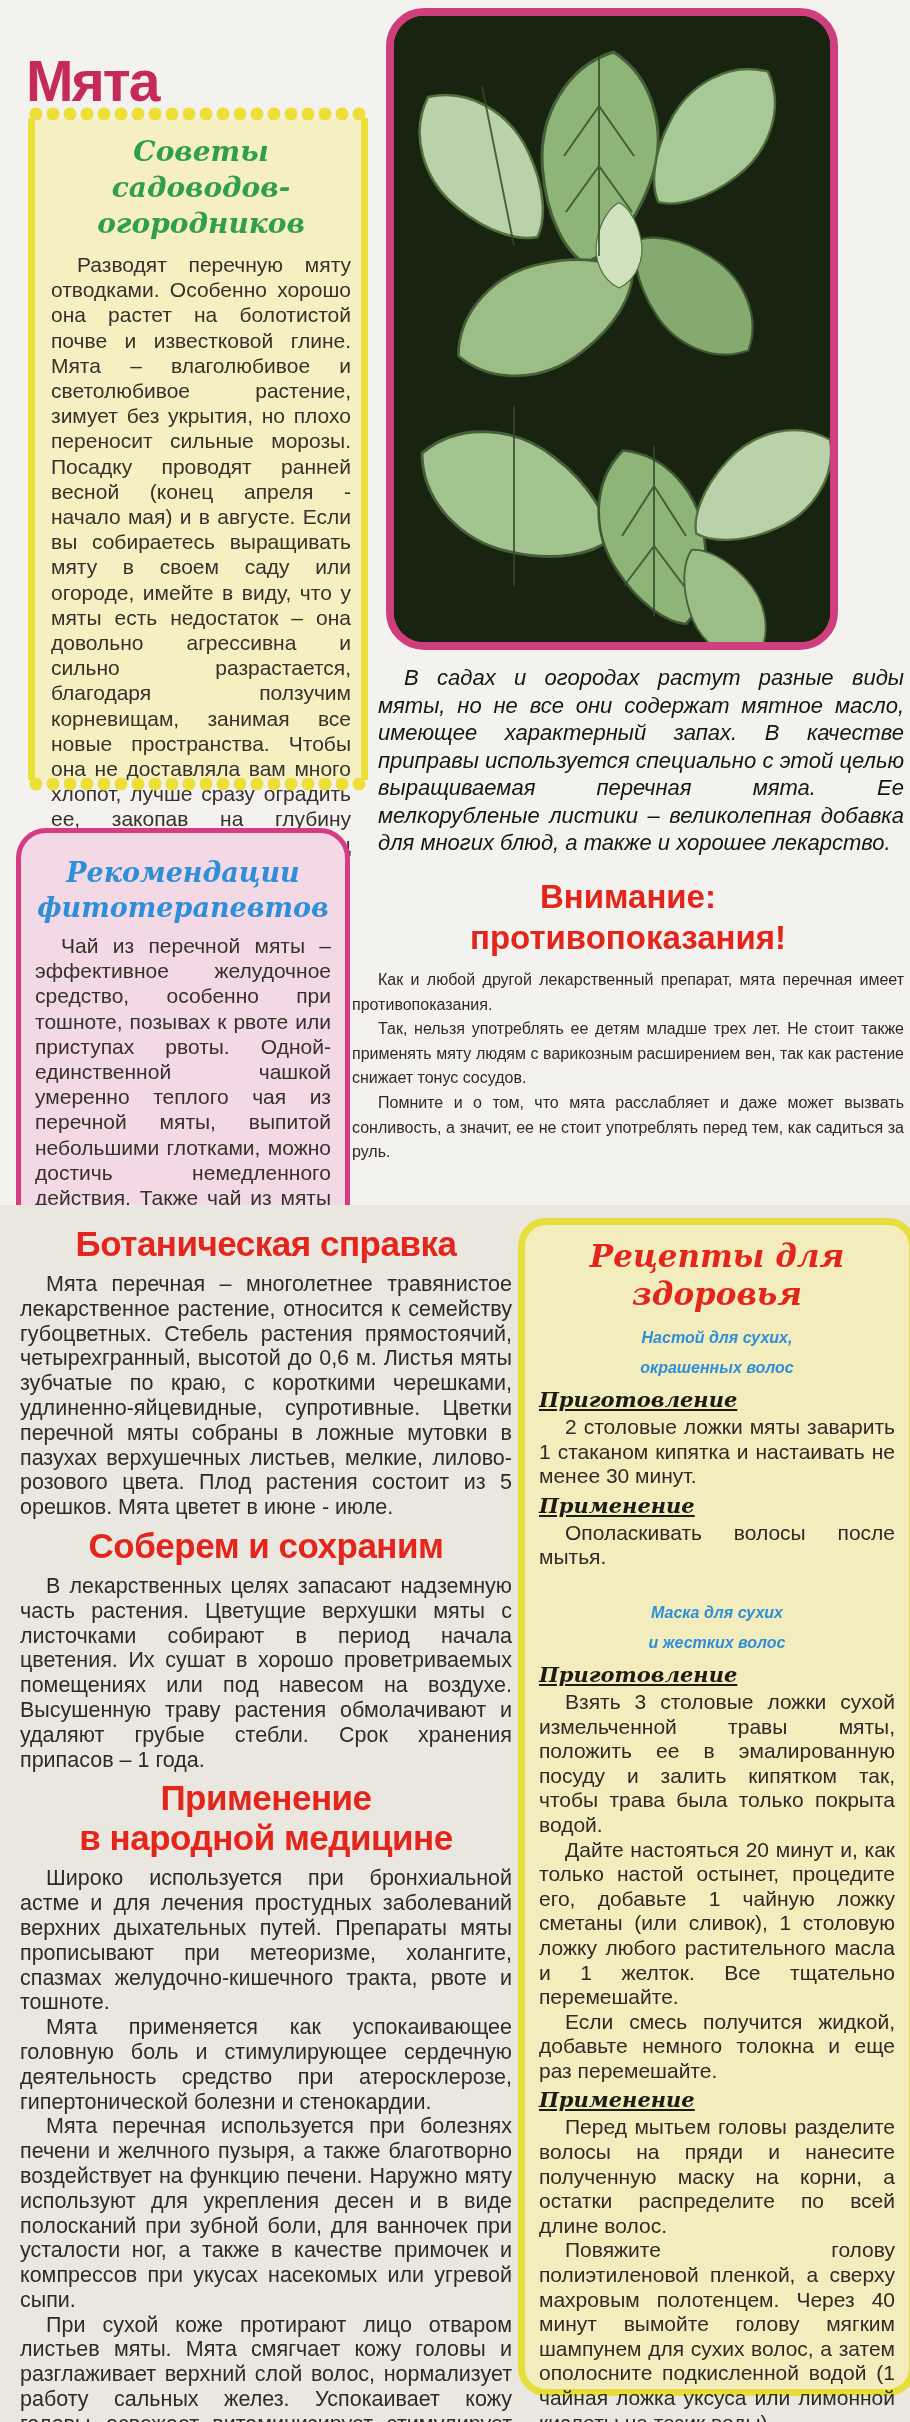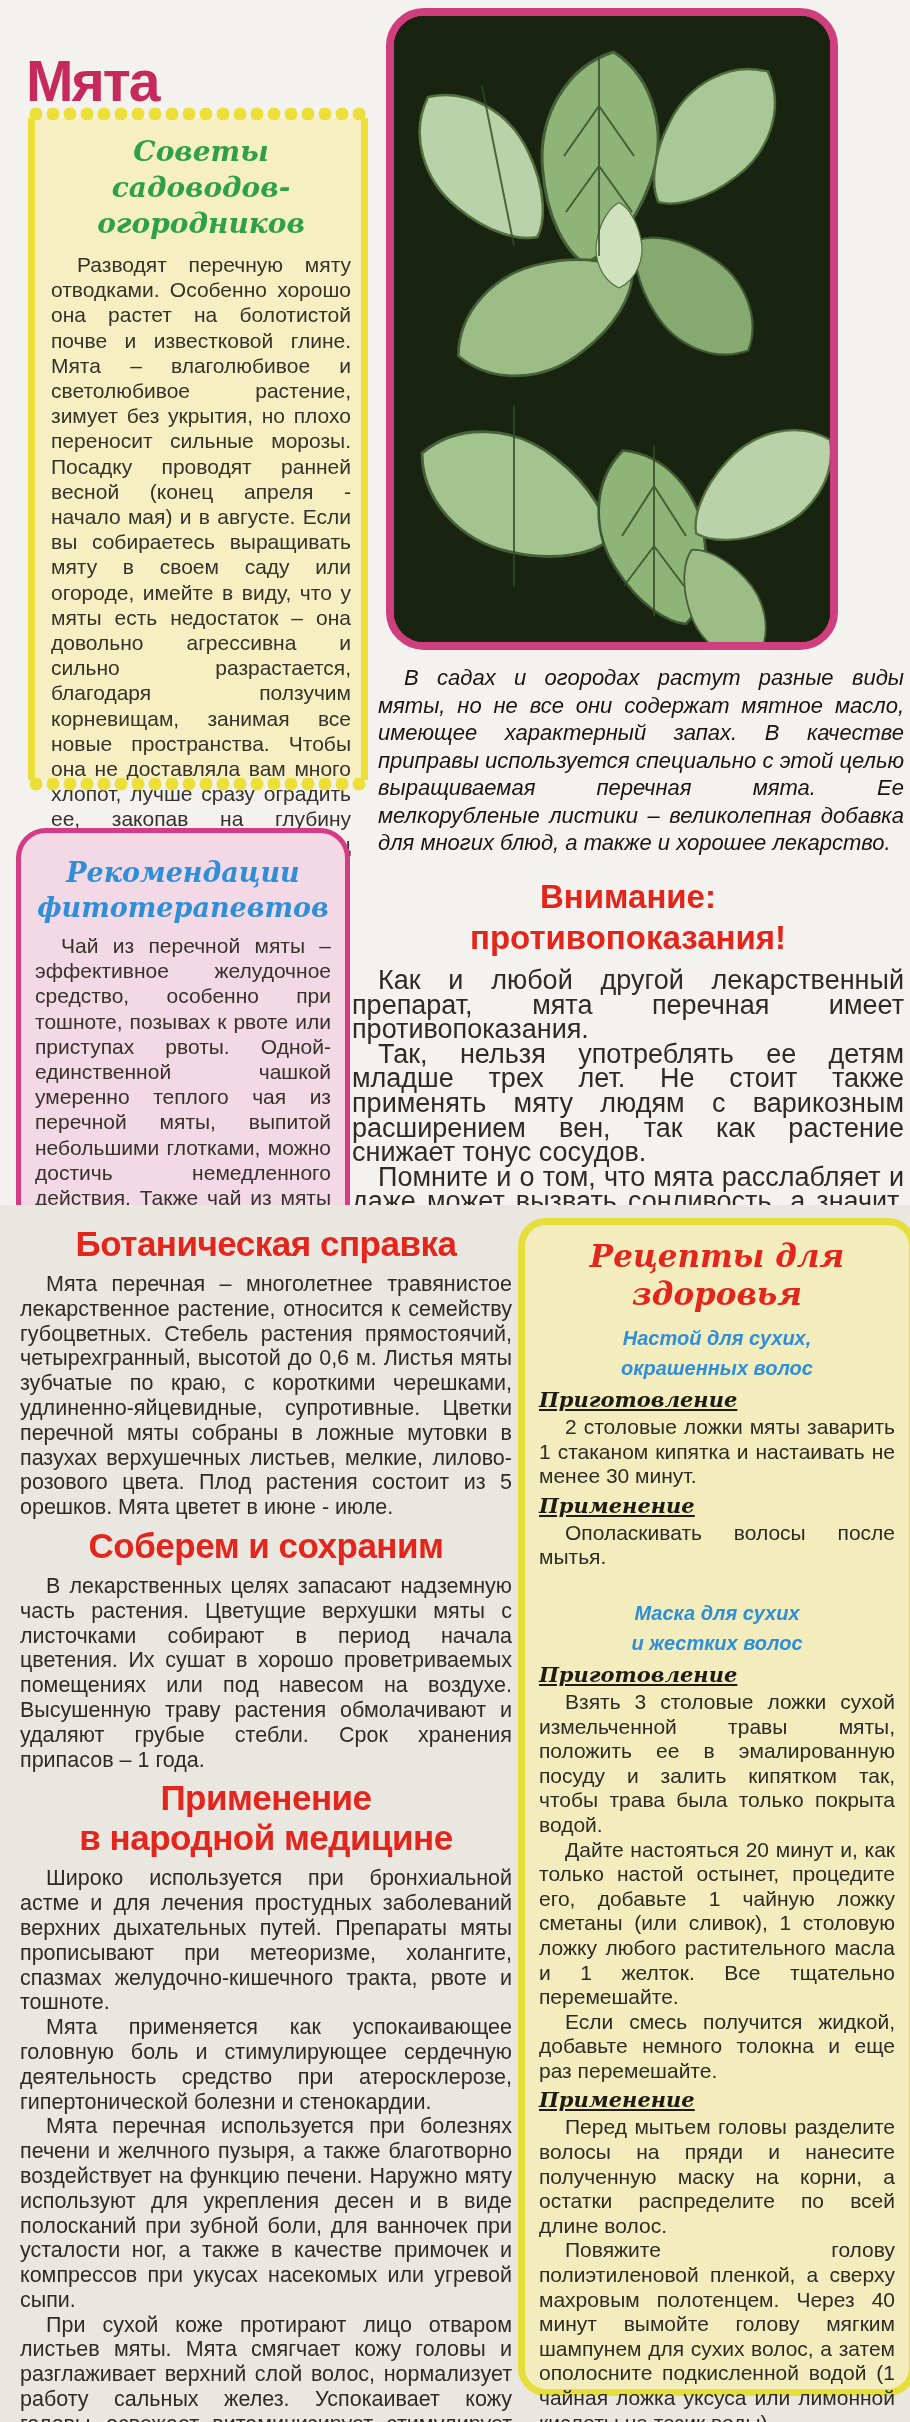--- a/index.html
+++ b/index.html
@@ -58,40 +58,40 @@
     padding:20px 14px 10px 14px;
     margin-top:36px;
   }
   .phyto-heading{font-size:27px;line-height:35px;color:#2e8fd8;margin:2px 0 8px 0;}
 
   .warning-sec{position:absolute;left:352px;top:876px;width:552px;}
   .warning-heading{
     text-align:center;font-size:33px;line-height:41px;font-weight:bold;
     color:#e4251b;margin:0 0 10px 0;
   }
-  .body-text{font-size:27px;line-height:24.6px;text-align:justify;color:#2e2a25;}
+  .body-text{font-size:16px;line-height:24.6px;text-align:justify;color:#2e2a25;}
   .body-text p{margin:0;text-indent:26px;}
 
   
   .bottom-bg{position:absolute;left:0;top:1205px;width:910px;height:1217px;background:#eae7e1;}
 
   .bot-left{position:absolute;left:20px;top:1218px;width:492px;}
   .red-heading{
     text-align:center;font-size:35px;line-height:40px;font-weight:bold;
     color:#e4251b;margin:6px 0 8px 0;letter-spacing:-0.5px;
   }
   .bot-left .body-text{font-size:21.5px;line-height:24.8px;}
 
   .recipes-box{
     position:absolute;left:518px;top:1218px;width:356px;height:1146px;
     background:#f3edbe;border:7px solid #e6de3b;border-radius:28px;
     padding:8px 14px 10px 14px;
   }
   .recipes-heading{font-size:31px;line-height:38px;color:#e4251b;margin:4px 0 6px 0;}
-  .recipe-title{font-size:20px;line-height:30px;color:#2e8fd8;
+  .recipe-title{font-size:16px;line-height:30px;color:#2e8fd8;
     text-align:center;font-weight:bold;font-style:italic;margin:10px 0 4px 0;}
   .recipe-label{
     font-family:"DejaVu Serif",serif;font-style:italic;font-weight:bold;
     font-size:21px;line-height:26px;color:#1e1b16;text-decoration:underline;
     margin:4px 0 2px 0;
   }
   .recipes-box .body-text{font-size:21px;line-height:24.6px;}
   .line{display:block;}
 </style>
 </head>

